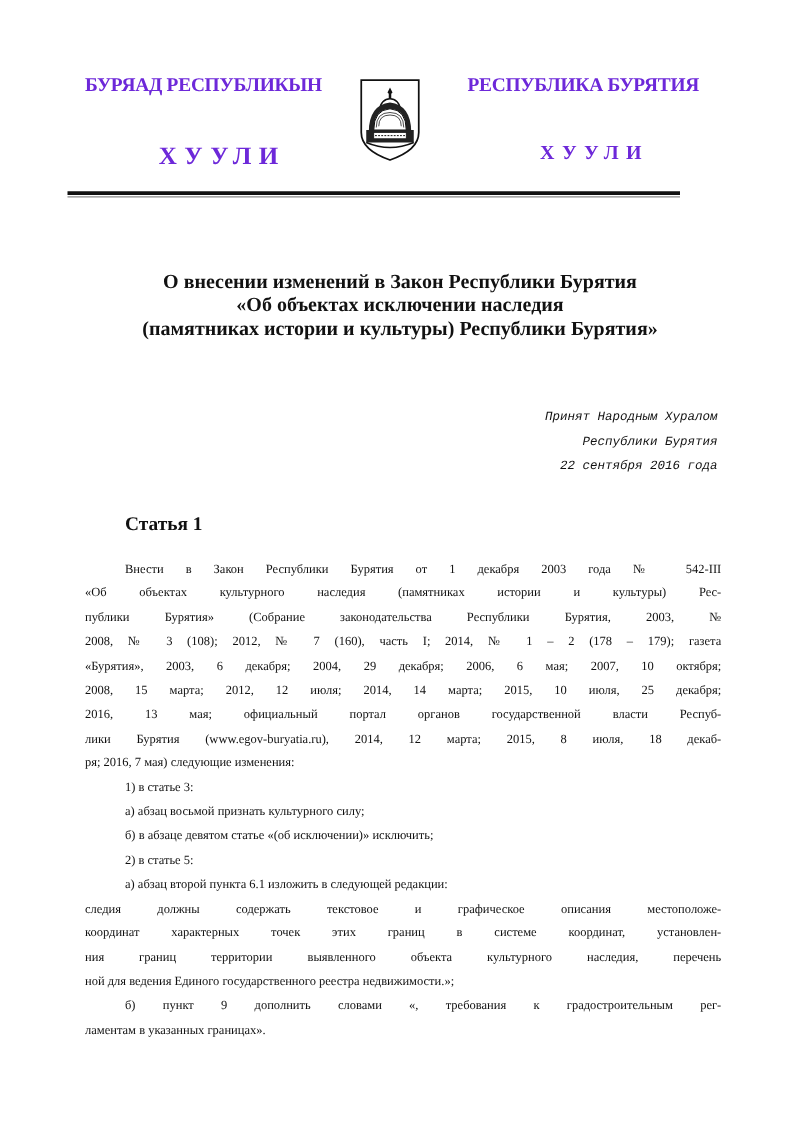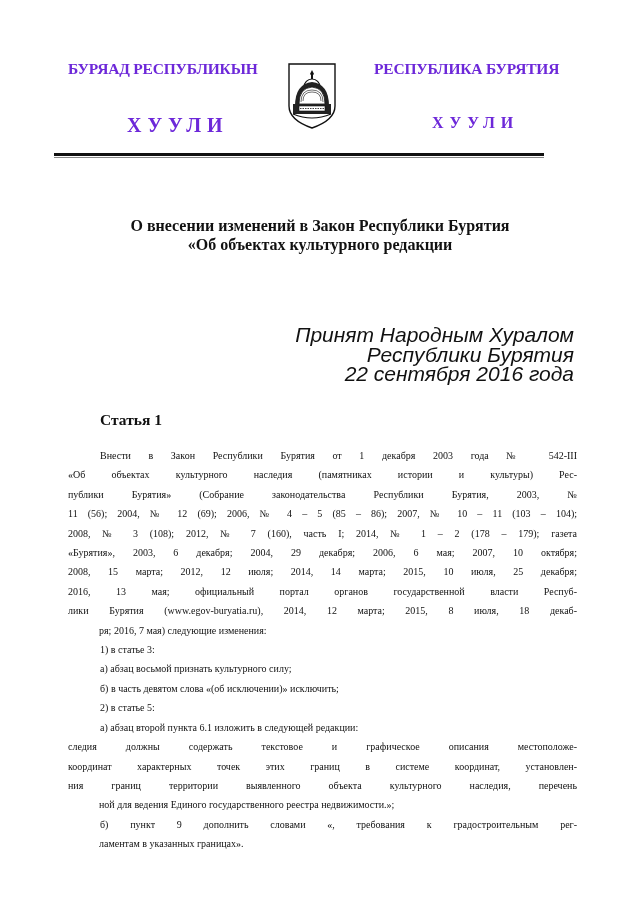--- a/index.html
+++ b/index.html
@@ -8,26 +8,26 @@
   .hdr-left-top { left: 68px; top: 60px; font-size: 15.5px; letter-spacing: -0.2px; }
   .hdr-right-top { left: 374px; top: 60px; font-size: 15.5px; letter-spacing: -0.2px; }
   .hdr-left-sub { left: 127px; top: 114px; font-size: 20px; letter-spacing: 6px; }
   .hdr-right-sub { left: 432px; top: 114px; font-size: 16px; letter-spacing: 6px; }
   .emblem { position: absolute; left: 287px; top: 62px; width: 50px; height: 68px; }
   .rule { position: absolute; left: 54px; width: 490px; top: 153px; height: 3px; background: #111; }
   .rule2 { position: absolute; left: 54px; width: 490px; top: 157px; height: 1px; background: #888; }
   .title { position: absolute; left: 60px; width: 520px; top: 216px; text-align: center;
            font-family: "Liberation Serif", serif; font-weight: bold; font-size: 16px; line-height: 19px; }
   .adopted { position: absolute; right: 66px; top: 325px; text-align: right;
-             font-family: Liberation Sans, sans-serif; font-style: italic; font-size: 21px; line-height: 19.5px; }
+             font-family: Liberation Mono, monospace; font-style: italic; font-size: 10px; line-height: 19.5px; }
   .article { position: absolute; left: 100px; top: 411px; font-family: "Liberation Serif", serif; font-weight: bold; font-size: 15.5px; text-align: right; }
   .body { position: absolute; left: 68px; width: 509px; top: 446px;
           font-family: "Liberation Serif", serif; font-size: 10px; line-height: 19.4px; }
   .line { display: block; white-space: nowrap; text-align: justify; text-align-last: justify; }
-  .line.last { text-align-last: left; margin-left: 31px; }
+  .line.last { text-align-last: left; }
   .line.indent { padding-left: 32px; }
   .line.ind-only { padding-left: 32px; text-align-last: left; }
 </style>
 </head>
 <body>
 
 <div>
 
   <div class="hdr hdr-left-top">БУРЯАД РЕСПУБЛИКЫН</div>
   <div class="hdr hdr-left-sub">ХУУЛИ</div>
@@ -48,45 +48,45 @@
   </svg>
 
   <div class="hdr hdr-right-top">РЕСПУБЛИКА БУРЯТИЯ</div>
   <div class="hdr hdr-right-sub">ХУУЛИ</div>
 
   <div class="rule"></div>
   <div class="rule2"></div>
 
   <div class="title">
     <div>О внесении изменений в Закон Республики Бурятия</div>
-    <div>«Об объектах культурного редакции</div>
+    <div>«Об объектах исключении наследия</div>
+    <div>(памятниках истории и культуры) Республики Бурятия»</div>
   </div>
 
   <div class="adopted">
     <div>Принят Народным Хуралом</div>
     <div>Республики Бурятия</div>
     <div>22 сентября 2016 года</div>
   </div>
 
   <div class="article">Статья 1</div>
 
   <div class="body">
     <span class="line indent">Внести в Закон Республики Бурятия от 1 декабря 2003 года № 542-III</span>
     <span class="line">«Об объектах культурного наследия (памятниках истории и культуры) Рес-</span>
     <span class="line">публики Бурятия» (Собрание законодательства Республики Бурятия, 2003, №</span>
-    <span class="line">11 (56); 2004, № 12 (69); 2006, № 4 – 5 (85 – 86); 2007, № 10 – 11 (103 – 104);</span>
     <span class="line">2008, № 3 (108); 2012, № 7 (160), часть I; 2014, № 1 – 2 (178 – 179); газета</span>
     <span class="line">«Бурятия», 2003, 6 декабря; 2004, 29 декабря; 2006, 6 мая; 2007, 10 октября;</span>
     <span class="line">2008, 15 марта; 2012, 12 июля; 2014, 14 марта; 2015, 10 июля, 25 декабря;</span>
     <span class="line">2016, 13 мая; официальный портал органов государственной власти Респуб-</span>
     <span class="line">лики Бурятия (www.egov-buryatia.ru), 2014, 12 марта; 2015, 8 июля, 18 декаб-</span>
     <span class="line last">ря; 2016, 7 мая) следующие изменения:</span>
     <span class="line ind-only">1) в статье 3:</span>
     <span class="line ind-only">а) абзац восьмой признать культурного силу;</span>
-    <span class="line ind-only">б) в часть девятом слова «(об исключении)» исключить;</span>
+    <span class="line ind-only">б) в абзаце девятом статье «(об исключении)» исключить;</span>
     <span class="line ind-only">2) в статье 5:</span>
     <span class="line ind-only">а) абзац второй пункта 6.1 изложить в следующей редакции:</span>
     <span class="line">следия должны содержать текстовое и графическое описания местоположе-</span>
     <span class="line">координат характерных точек этих границ в системе координат, установлен-</span>
     <span class="line">ния границ территории выявленного объекта культурного наследия, перечень</span>
     <span class="line last">ной для ведения Единого государственного реестра недвижимости.»;</span>
     <span class="line indent">б) пункт 9 дополнить словами «, требования к градостроительным рег-</span>
     <span class="line last">ламентам в указанных границах».</span>
   </div>
 

